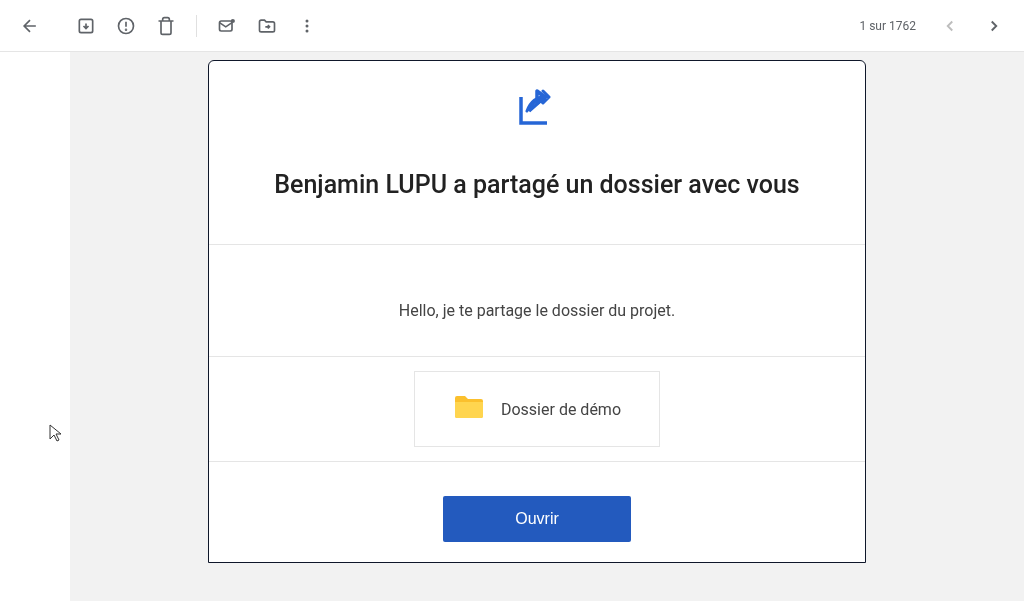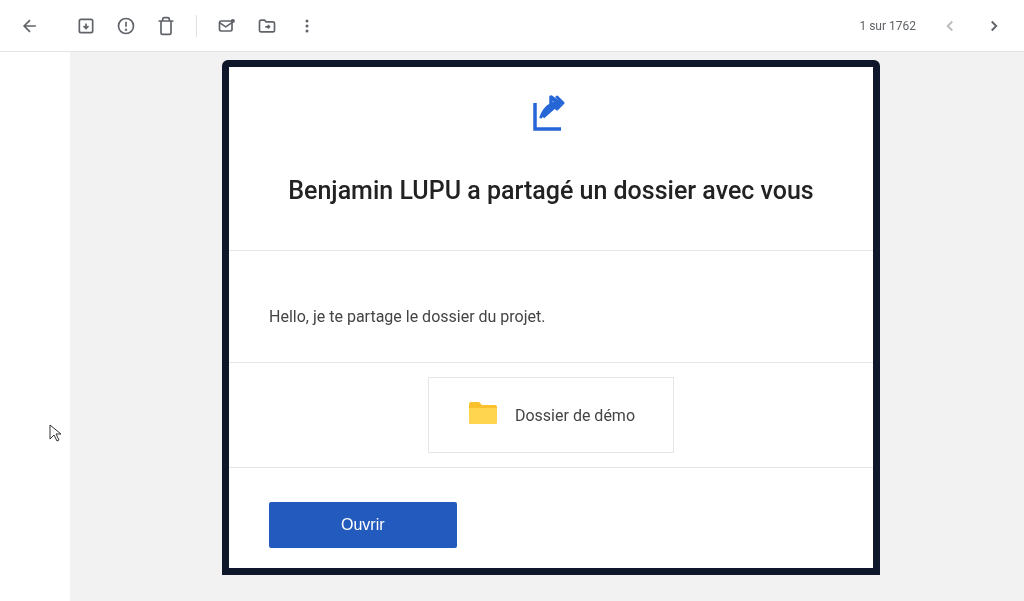--- a/index.html
+++ b/index.html
@@ -66,45 +66,46 @@
       position: absolute;
       left: 0;
       top: 0;
       width: 70px;
       height: 100%;
       background: #ffffff;
     }
     .email-card {
       width: 658px;
       background: #ffffff;
-      border: 7px solid #0f172a;
+      border: 1px solid #0f172a;
       border-radius: 6px 6px 0 0;
       margin-left: 142px;
       margin-right: auto;
       position: absolute;
-      left: 80px;
+      left: 66px;
     }
     .card-header {
       padding: 28px 40px 42px 40px;
       text-align: center;
       border-bottom: 1px solid #e5e5e5;
     }
     .share-icon-wrap {
       display: flex;
       justify-content: center;
       margin-bottom: 38px;
     }
     .card-title {
       font-size: 25px;
       font-weight: 500;
       color: #222;
       line-height: 1.4;
     }
     .card-body {
       padding: 56px 40px 36px 40px;
+      text-align: center;
       border-bottom: 1px solid #e5e5e5;
     }
     .body-text {
       font-size: 16px;
       color: #444;
     }
     .folder-section {
       padding: 14px 40px;
       display: flex;
       justify-content: center;
@@ -119,20 +120,21 @@
       gap: 16px;
       min-width: 220px;
     }
     .folder-label {
       font-size: 16px;
       color: #444;
     }
     .button-section {
       padding: 34px 40px 20px 40px;
       display: flex;
+      justify-content: center;
     }
     .open-button {
       background: #235abe;
       color: #ffffff;
       border: none;
       padding: 14px 72px;
       font-size: 16px;
       font-weight: 500;
       cursor: pointer;
       border-radius: 2px;

